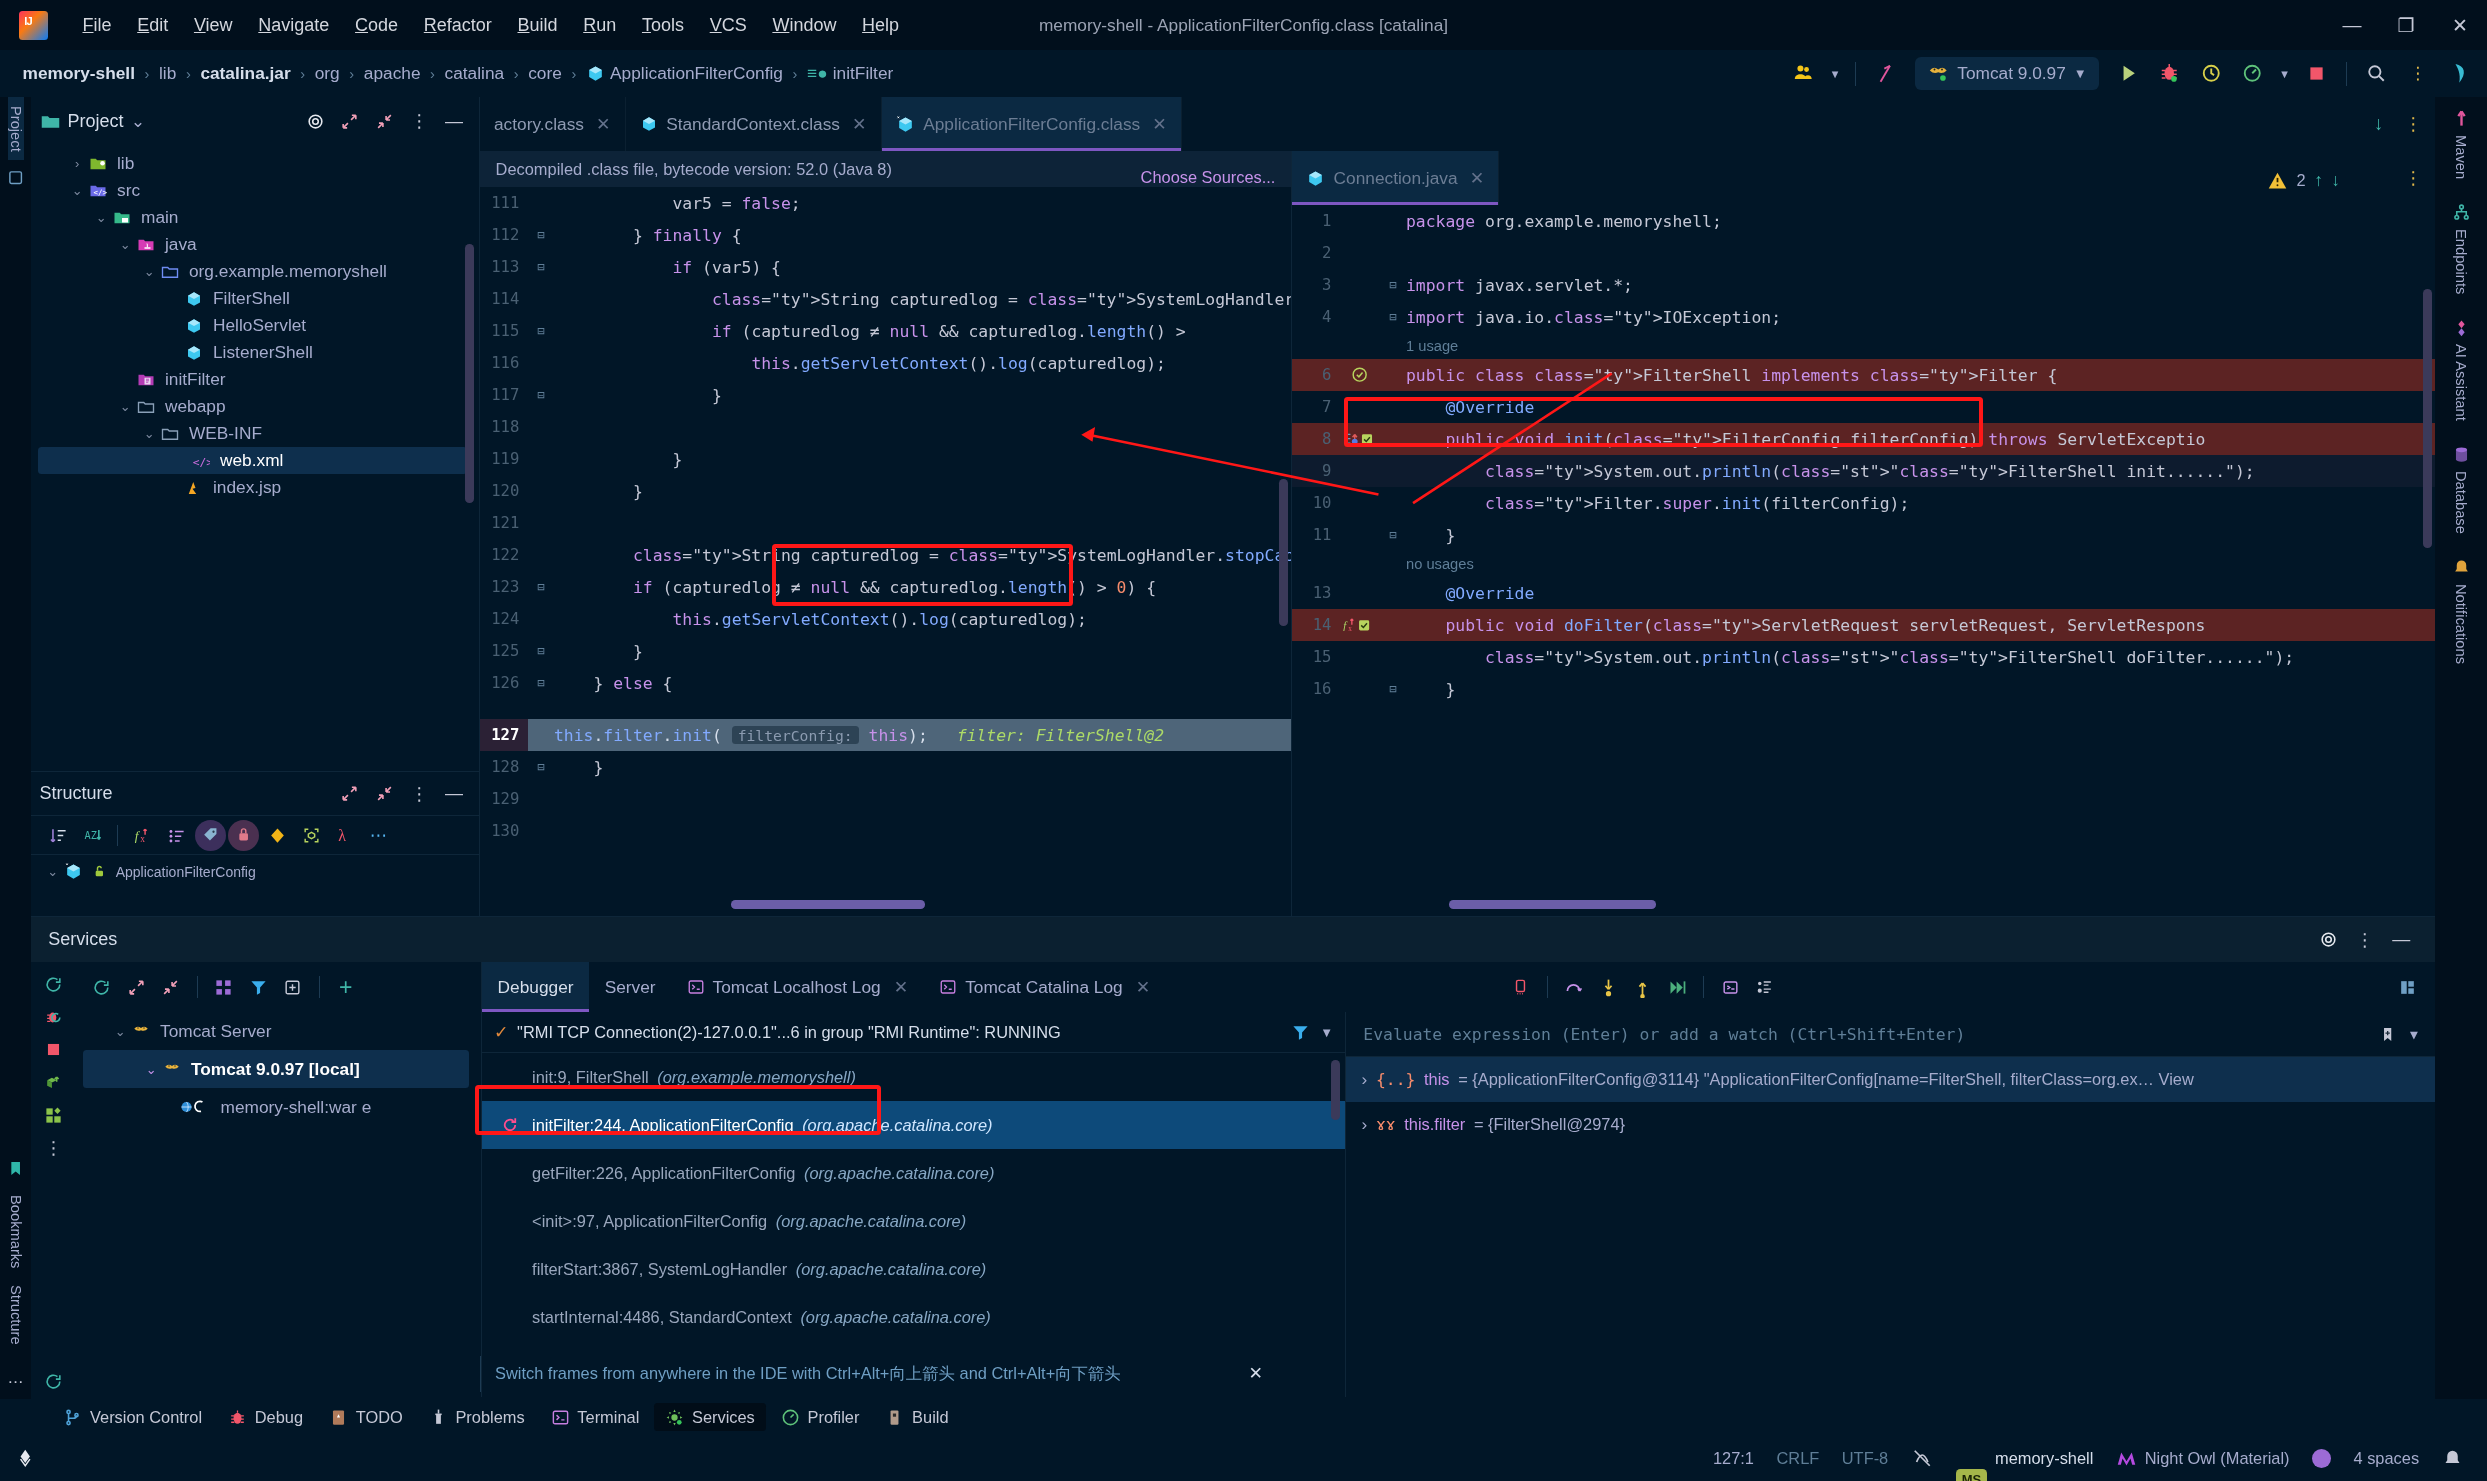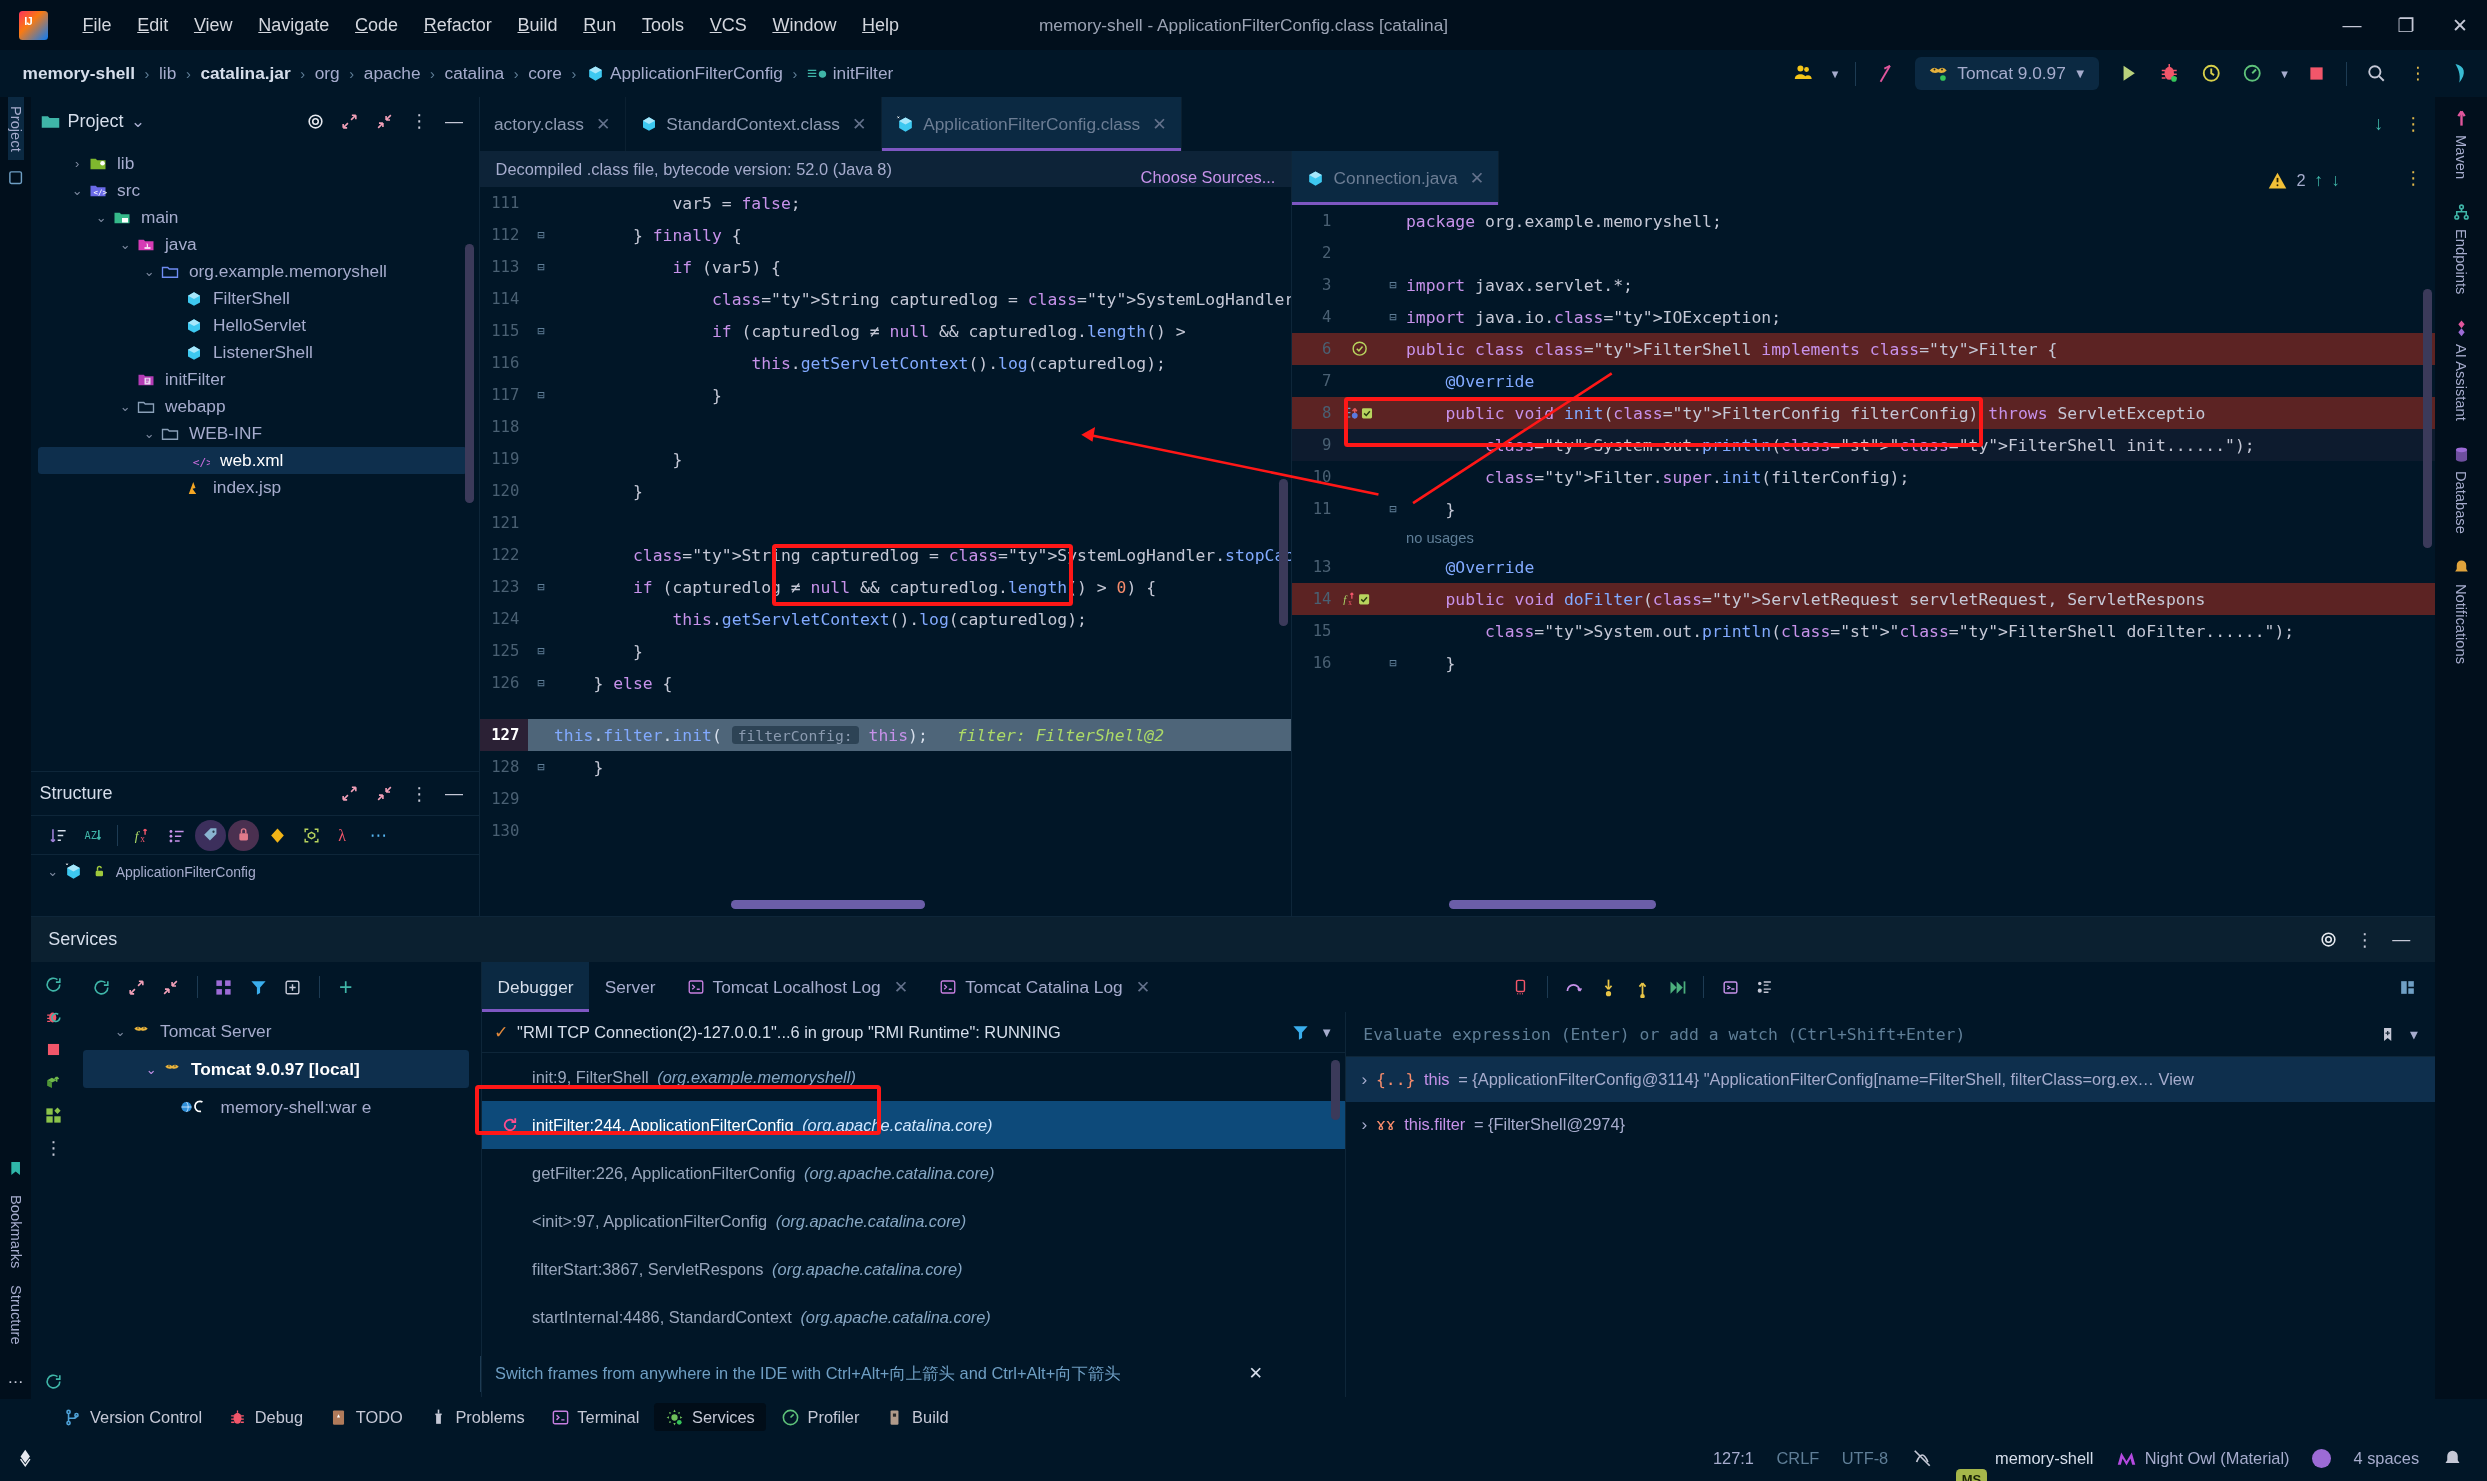--- a/index.html
+++ b/index.html
@@ -686,20 +686,21 @@
           </div>
           <div class="tabrow-acts">
             <div class="pa" style="color:#e0b84a;font-size:18px;">⋮</div>
           </div>
         </div>
         <div class="codewrap" style="height:712px;" id="codeRight">
             <div class="cline"><div class="gut">1</div><div class="iconcol"></div><div class="foldcol"></div><div class="ctext"><span class="k">package</span> org.example.memoryshell;</div></div>
             <div class="cline"><div class="gut">2</div><div class="iconcol"></div><div class="foldcol"></div><div class="ctext"></div></div>
             <div class="cline"><div class="gut">3</div><div class="iconcol"></div><div class="foldcol">⊟</div><div class="ctext"><span class="k">import</span> javax.servlet.*;</div></div>
             <div class="cline"><div class="gut">4</div><div class="iconcol"></div><div class="foldcol">⊟</div><div class="ctext"><span class="k">import</span> java.io.<span <span="" class="k">class</span>="ty"&gt;IOException;</div></div>
+            <div class="cline" style="height: 26px;"><div class="gut"></div><div class="foldcol"></div><div class="iconcol"></div><div class="ctext usage">1 usage</div></div>
             <div class="cline errbg"><div class="gut">6</div><div class="iconcol"><svg width="17.3" height="17.3" viewBox="0 0 24 24">
                   <circle cx="12" cy="12" r="9" fill="none" stroke="#b8d45e" stroke-width="2"></circle>
                   <path d="M8 12l3 3 5-6" stroke="#b8d45e" stroke-width="2" fill="none"></path>
                 </svg></div><div class="foldcol"></div><div class="ctext"><span class="k">public</span> <span class="k">class</span> <span <span="" class="k">class</span>="ty"&gt;FilterShell <span class="k">implements</span> <span <span="" class="k">class</span>="ty"&gt;Filter {</div></div>
             <div class="cline"><div class="gut">7</div><div class="iconcol"></div><div class="foldcol"></div><div class="ctext">    <span class="fn">@Override</span></div></div>
             <div class="cline errbg"><div class="gut">8</div><div class="iconcol"><svg width="35" height="17.3" viewBox="0 0 48 24">
                   <path d="M2 6h8M2 12h8M2 18h8" stroke="#6f9fc4" stroke-width="1.6"></path>
                   <path d="M16 20V6M16 6l-3 4M16 6l3 4" stroke="#e05a5a" stroke-width="2" fill="none"></path>
                   <circle cx="16" cy="16" r="4" fill="#5a79e0"></circle>
                   <rect x="26" y="6" width="14" height="14" rx="2" fill="#b8d45e"></rect>
@@ -1054,21 +1055,21 @@
                   <span>getFilter:226, ApplicationFilterConfig</span>
                   <span class="frame-pkg">(org.apache.catalina.core)</span>
                 </div>
                 <div class="frame-row">
                   <span style="width:22.5px;display:inline-flex;align-items:center"></span>
                   <span>&lt;init&gt;:97, ApplicationFilterConfig</span>
                   <span class="frame-pkg">(org.apache.catalina.core)</span>
                 </div>
                 <div class="frame-row">
                   <span style="width:22.5px;display:inline-flex;align-items:center"></span>
-                  <span>filterStart:3867, ServletRespons</span>
+                  <span>filterStart:3867, SystemLogHandler</span>
                   <span class="frame-pkg">(org.apache.catalina.core)</span>
                 </div>
                 <div class="frame-row">
                   <span style="width:22.5px;display:inline-flex;align-items:center"></span>
                   <span>startInternal:4486, StandardContext</span>
                   <span class="frame-pkg">(org.apache.catalina.core)</span>
                 </div>
               </div>
             <div class="redbox" style="left:-7px; top:73px; width:406px; height:50px;"></div>
             <div class="scrollbar-v" style="top:48px; height:60px; right:5.2px;"></div>

